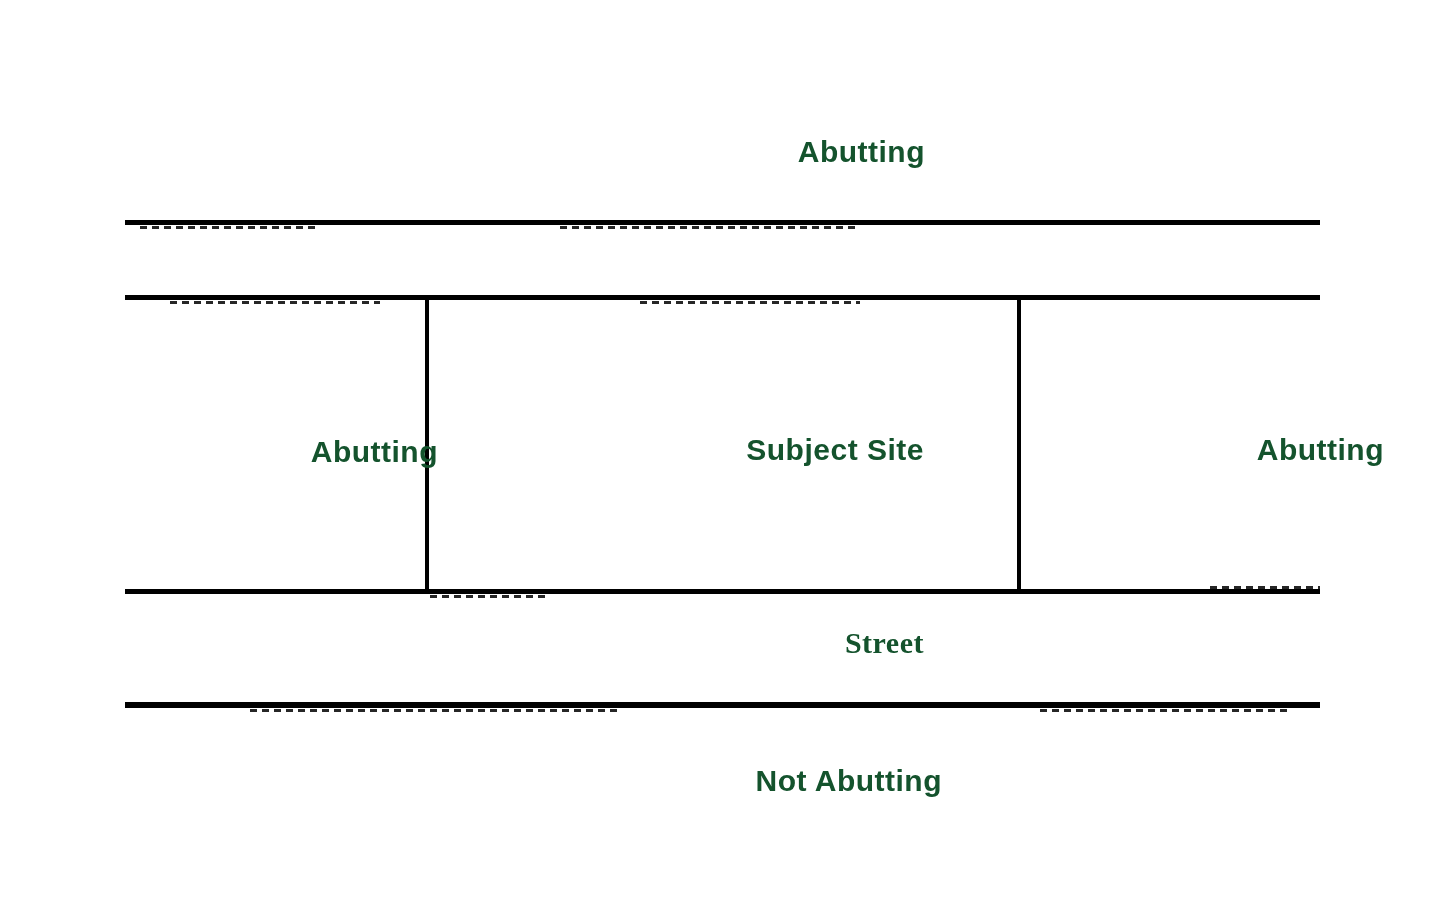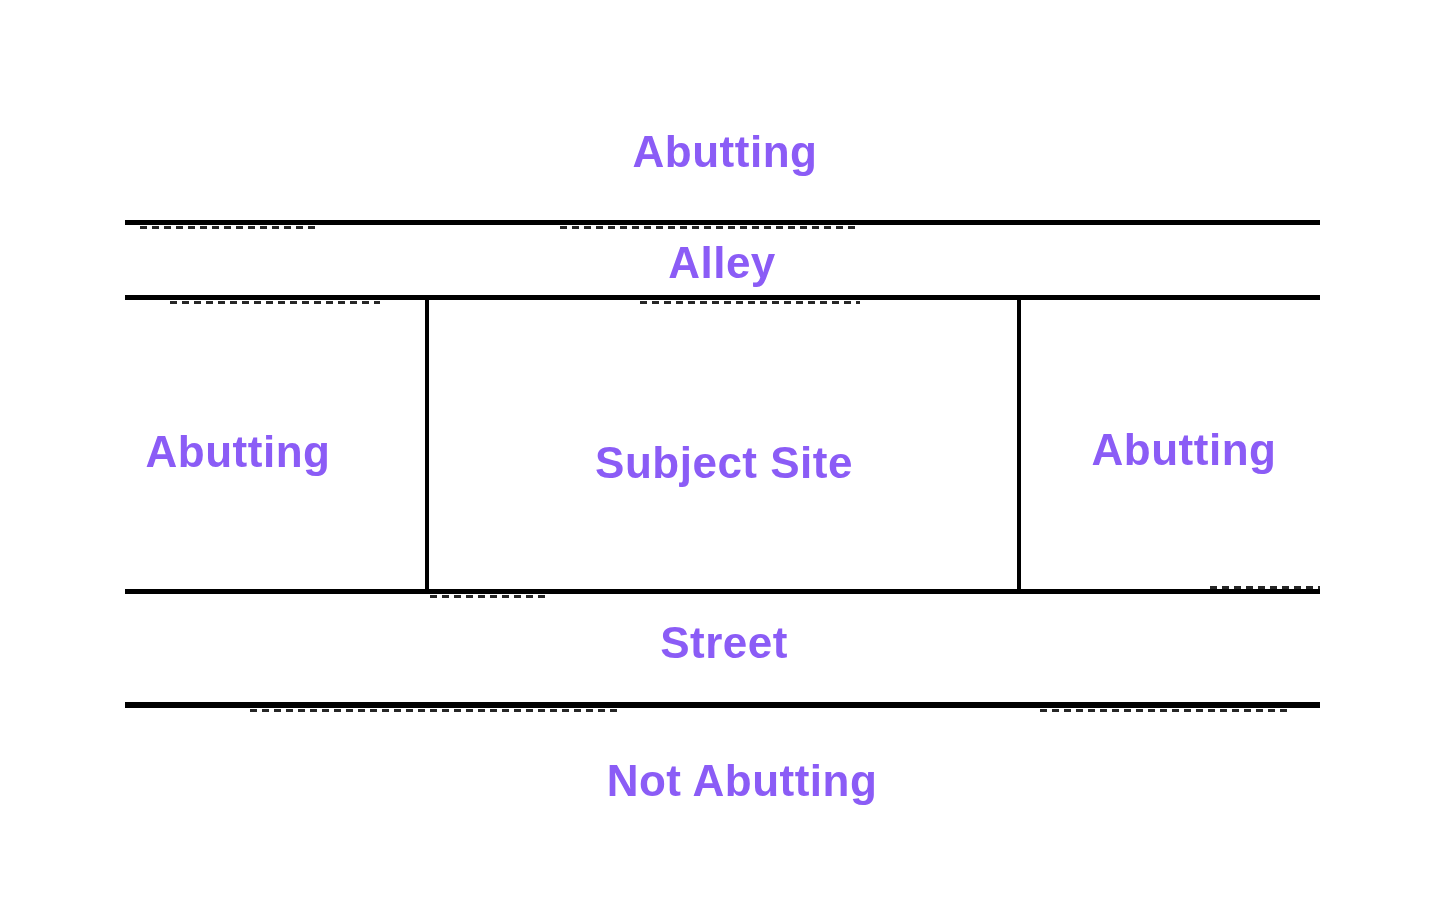--- a/index.html
+++ b/index.html
@@ -8,25 +8,25 @@
     position: relative;
     width: 1454px;
     height: 909px;
     background: #ffffff;
     font-family: "Liberation Sans", sans-serif;
     overflow: hidden;
   }
   .label {
     position: absolute;
     width: 400px;
-    text-align: center;
+    text-align: right;
     font-weight: 700;
-    font-size: 44px;
+    font-size: 30px;
     line-height: 46px;
-    color: #8b5cf6;
+    color: #14532d;
     letter-spacing: 0.5px;
     white-space: nowrap;
   }
   .hline {
     position: absolute;
     left: 125px;
     width: 1195px;
     height: 5px;
     background: #000000;
   }
@@ -48,40 +48,39 @@
 <body>
 
 <div class="canvas">
 
   <div class="label" style="left:525px; top:129px;">Abutting</div>
 
   <div class="hline" style="top:220px;"></div>
   <div class="artifact" style="left:140px; top:226px; width:180px;"></div>
   <div class="artifact" style="left:560px; top:226px; width:300px;"></div>
 
-  <div class="label" style="left:522px; top:240px;">Alley</div>
 
   <div class="hline" style="top:295px;"></div>
   <div class="artifact" style="left:170px; top:301px; width:210px;"></div>
   <div class="artifact" style="left:640px; top:301px; width:220px;"></div>
 
   <div class="vline" style="left:425px; top:297px; height:296px;"></div>
   <div class="vline" style="left:1017px; top:297px; height:295px;"></div>
 
   <div class="label" style="left:38px; top:429px;">Abutting</div>
 
-  <div class="label" style="left:524px; top:440px;">Subject Site</div>
+  <div class="label" style="left:524px; top:427px;">Subject Site</div>
 
   <div class="label" style="left:984px; top:427px;">Abutting</div>
 
   <div class="hline" style="top:589px;"></div>
   <div class="artifact" style="left:1210px; top:586px; width:110px;"></div>
   <div class="artifact" style="left:430px; top:595px; width:120px;"></div>
 
-  <div class="label" style="left:524px; top:620px;">Street</div>
+  <div class="label" style="left:524px; top:620px;font-family:Liberation Serif, serif;">Street</div>
 
   <div class="hline" style="top:702px; height:6px;"></div>
   <div class="artifact" style="left:250px; top:709px; width:370px;"></div>
   <div class="artifact" style="left:1040px; top:709px; width:250px;"></div>
 
   <div class="label" style="left:542px; top:758px;">Not Abutting</div>
 
 </div>
 
 </body></html>

